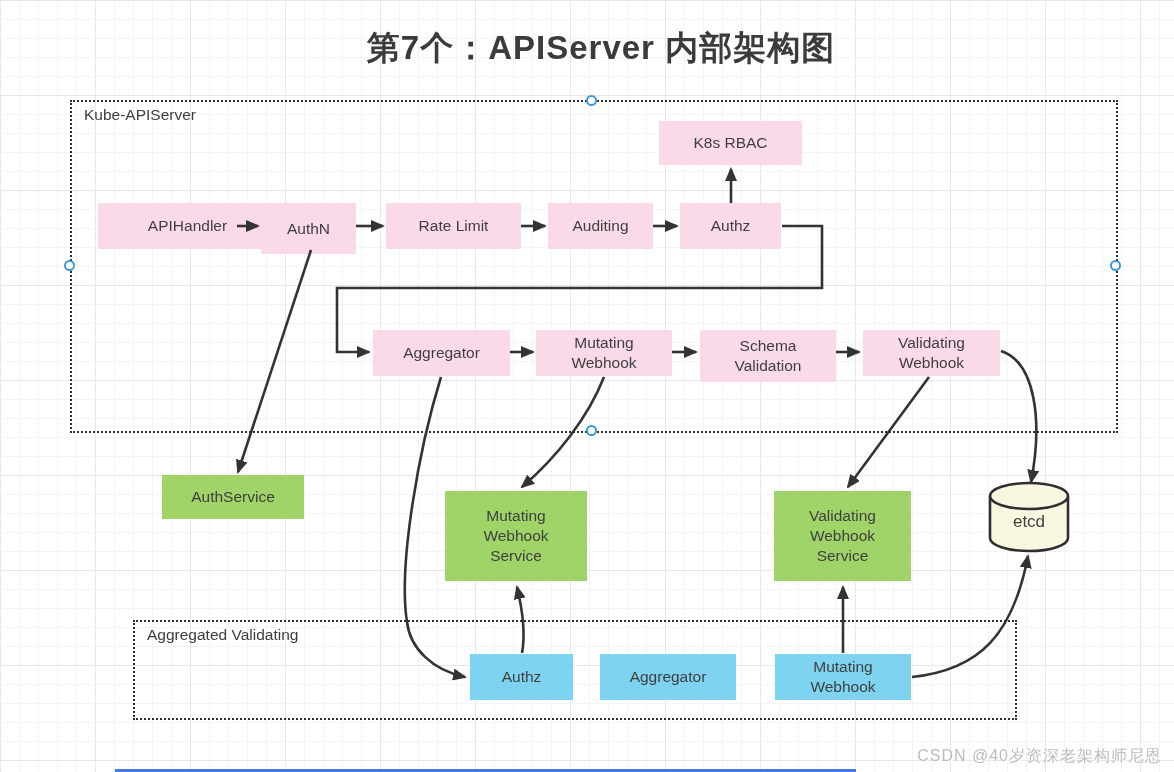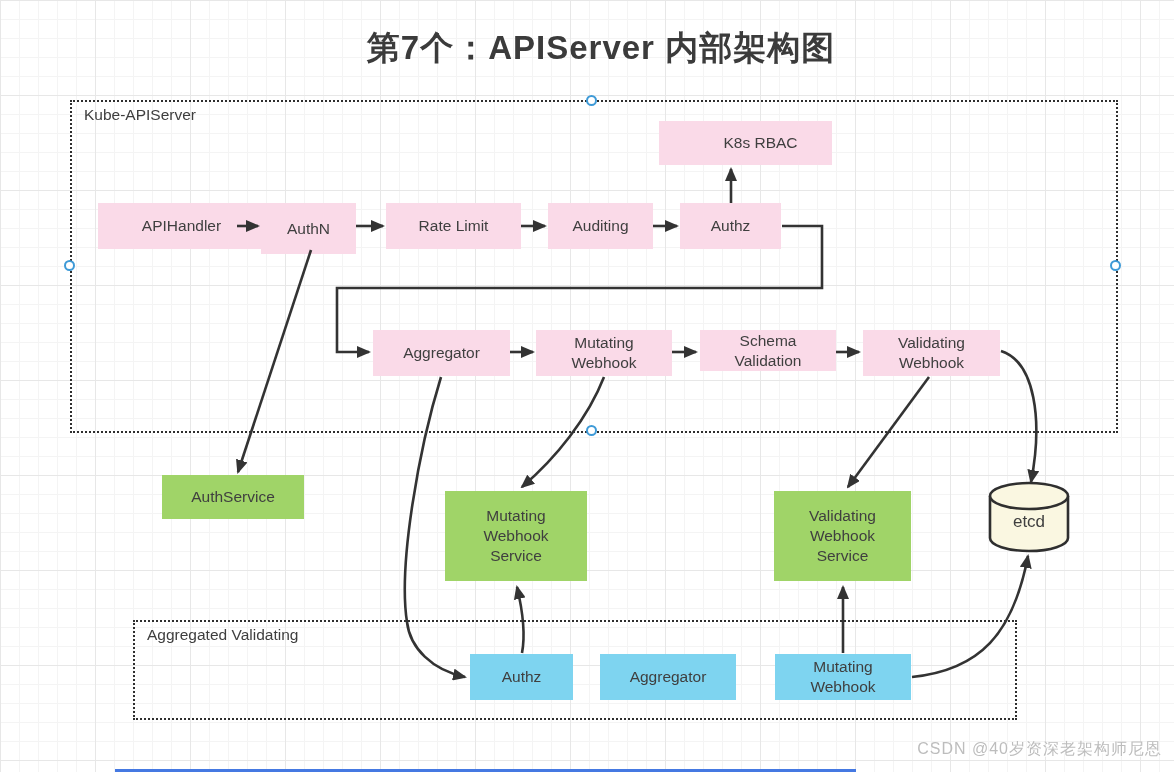--- a/index.html
+++ b/index.html
@@ -35,21 +35,21 @@
     position:absolute;width:11px;height:11px;border-radius:50%;
     border:2px solid var(--handle);background:#ffffff;box-sizing:border-box;z-index:6;
   }
   #edges{position:absolute;left:0;top:0;z-index:4;pointer-events:none;}
   #edges path{pointer-events:stroke;}
   .etcd-label{
     position:absolute;left:990px;top:512px;width:78px;text-align:center;
     font-size:17px;color:#3f3f3f;z-index:5;
   }
   .watermark{
-    position:absolute;right:12px;bottom:12px;font-size:16px;color:#bdbdbd;
+    position:absolute;right:12px;bottom:5px;font-size:16px;color:#bdbdbd;
     text-shadow:1px 1px 0 #ffffff;letter-spacing:1px;
   }
   .bottom-line{
     position:absolute;left:115px;top:769px;width:741px;height:3px;background:#4579e2;
   }
 </style>
 </head>
 <body>
 
 <div id="canvas">
@@ -94,45 +94,45 @@
       <path d="M843,653 L843,587" marker-end="url(#arrow)"></path>
       <path d="M912,677 C980,670 1013,634 1028,556" marker-end="url(#arrow)"></path>
     </g>
 
     <g fill="#faf7e1" stroke="#2f2f2f" stroke-width="2.6">
       <path d="M990,496 L990,538 A39,13 0 0 0 1068,538 L1068,496"></path>
       <ellipse cx="1029" cy="496" rx="39" ry="13"></ellipse>
     </g>
   </svg>
 
-  <div class="node pink" style="left:98px;top:203px;width:167px;height:46px;">
+  <div class="node pink" style="left:98px;top:203px;width:167px;height:46px;padding-left:6px;">
     <span>APIHandler</span>
   </div>
   <div class="node pink" style="left:261px;top:203px;width:95px;height:51px;">
     <span>AuthN</span>
   </div>
   <div class="node pink" style="left:386px;top:203px;width:135px;height:46px;">
     <span>Rate Limit</span>
   </div>
   <div class="node pink" style="left:548px;top:203px;width:105px;height:46px;">
     <span>Auditing</span>
   </div>
   <div class="node pink" style="left:680px;top:203px;width:101px;height:46px;">
     <span>Authz</span>
   </div>
-  <div class="node pink" style="left:659px;top:121px;width:143px;height:44px;padding-left:30px;">
+  <div class="node pink" style="left:659px;top:121px;width:143px;height:44px;">
     <span>K8s RBAC</span>
   </div>
   <div class="node pink" style="left:373px;top:330px;width:137px;height:46px;">
     <span>Aggregator</span>
   </div>
   <div class="node pink" style="left:536px;top:330px;width:136px;height:46px;padding:0 22px;box-sizing:border-box;">
     <span>Mutating Webhook</span>
   </div>
-  <div class="node pink" style="left:700px;top:330px;width:136px;height:41px;padding:0 22px;box-sizing:border-box;">
+  <div class="node pink" style="left:700px;top:330px;width:136px;height:52px;padding:0 22px;box-sizing:border-box;">
     <span>Schema Validation</span>
   </div>
   <div class="node green" style="left:162px;top:475px;width:142px;height:44px;">
     <span>AuthService</span>
   </div>
 
   <div class="node pink" style="left:863px;top:330px;width:137px;height:46px;padding:0 22px;box-sizing:border-box;">
     <span>Validating Webhook</span>
   </div>
   <div class="node green" style="left:445px;top:491px;width:142px;height:90px;padding:0 20px;box-sizing:border-box;">

